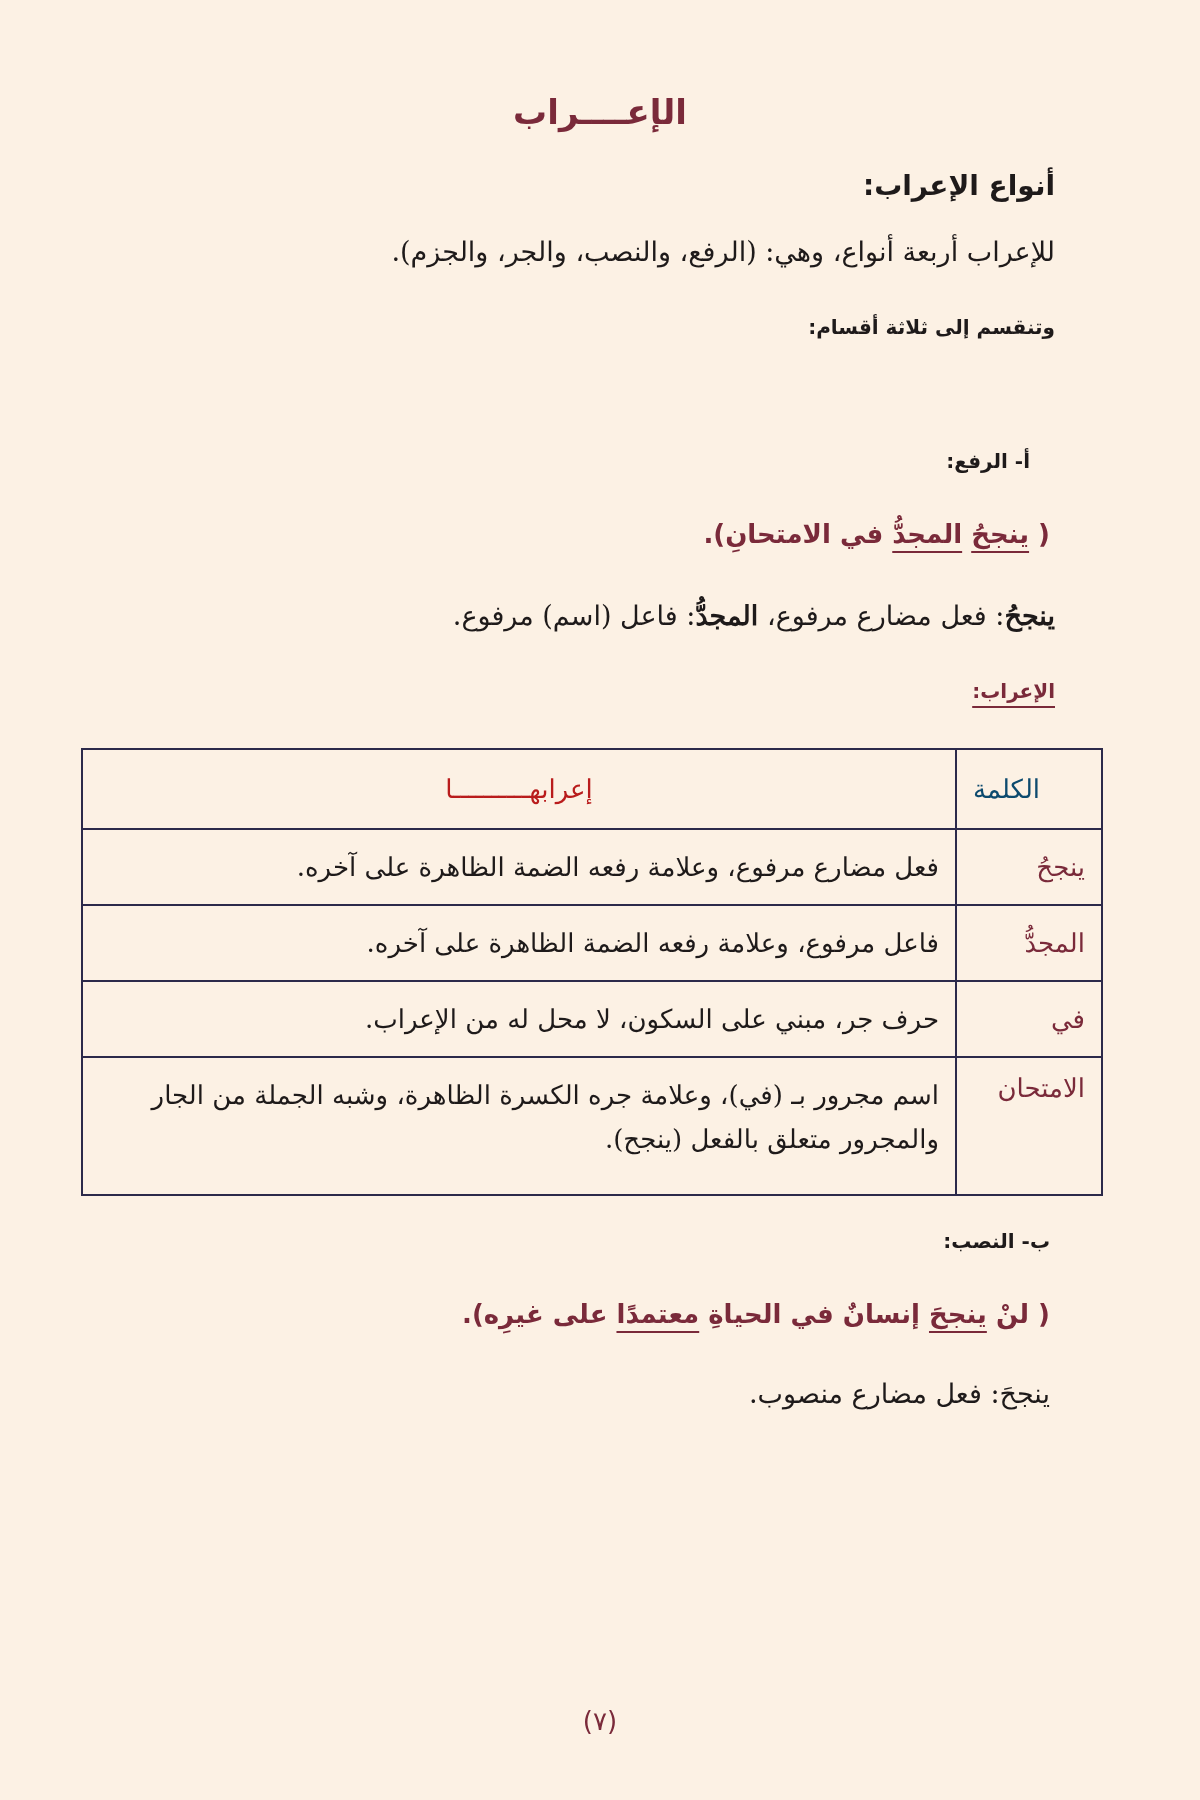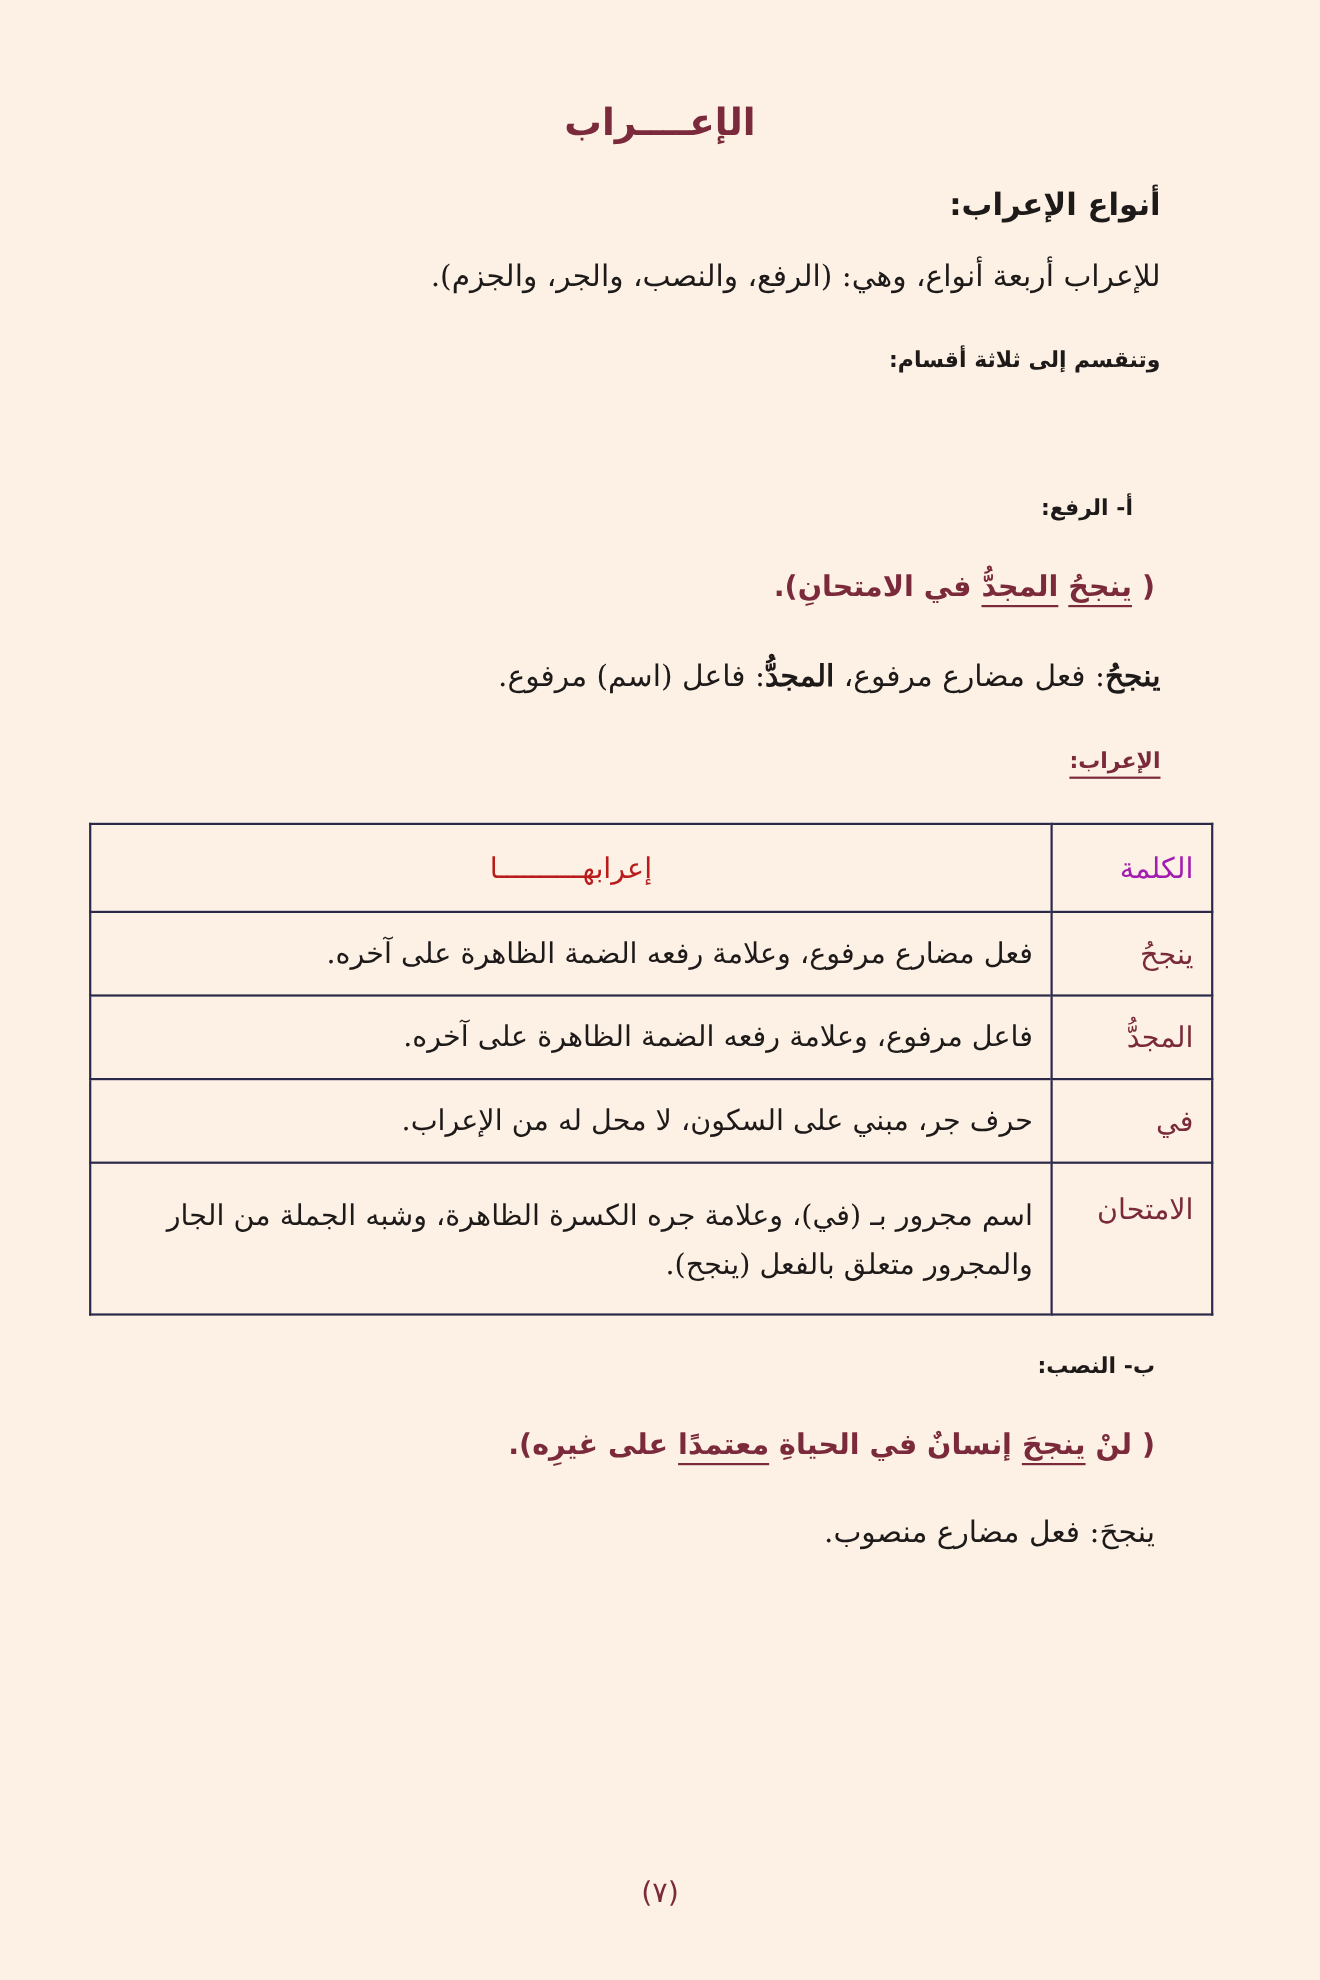--- a/index.html
+++ b/index.html
@@ -74,39 +74,39 @@
       border: 2px solid #2c2a4a;
       padding: 0 16px;
       vertical-align: middle;
     }
     table.irab th {
       font-weight: normal;
       height: 78px;
     }
     table.irab th.word-col {
       width: 112px;
-      text-align: right;
-      color: #a21caf;
+      text-align: left;
+      color: #0c4a6e;
     }
     table.irab th.irab-col {
       text-align: center;
       color: #b91c1c;
     }
     table.irab td.word {
       color: #7a2a3a;
       text-align: right;
       padding-right: 16px;
     }
     table.irab td.desc {
       text-align: right;
       line-height: 1.7;
     }
     table.irab tr.r { height: 76px; }
     table.irab tr.r-tall { height: 138px; }
-    table.irab tr.r-tall td { vertical-align: top; padding-top: 26px; }
+    table.irab tr.r-tall td { vertical-align: top; padding-top: 15px; }
 
     .page-num {
       position: absolute;
       top: 1706px;
       left: 0; right: 0;
       text-align: center;
       font-size: 26px;
       color: #7a2a3a;
       font-family: "DejaVu Sans", "Liberation Sans", sans-serif;
     }

